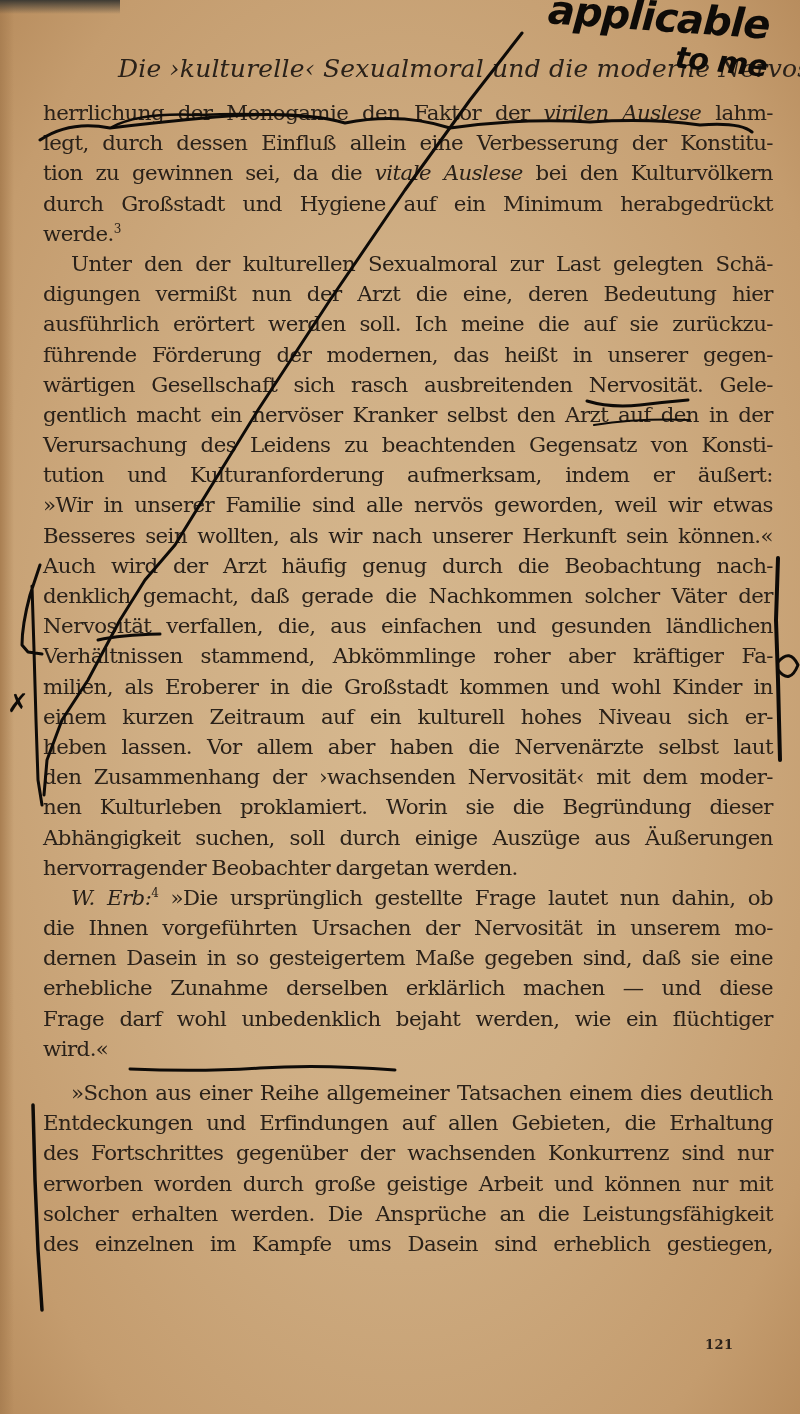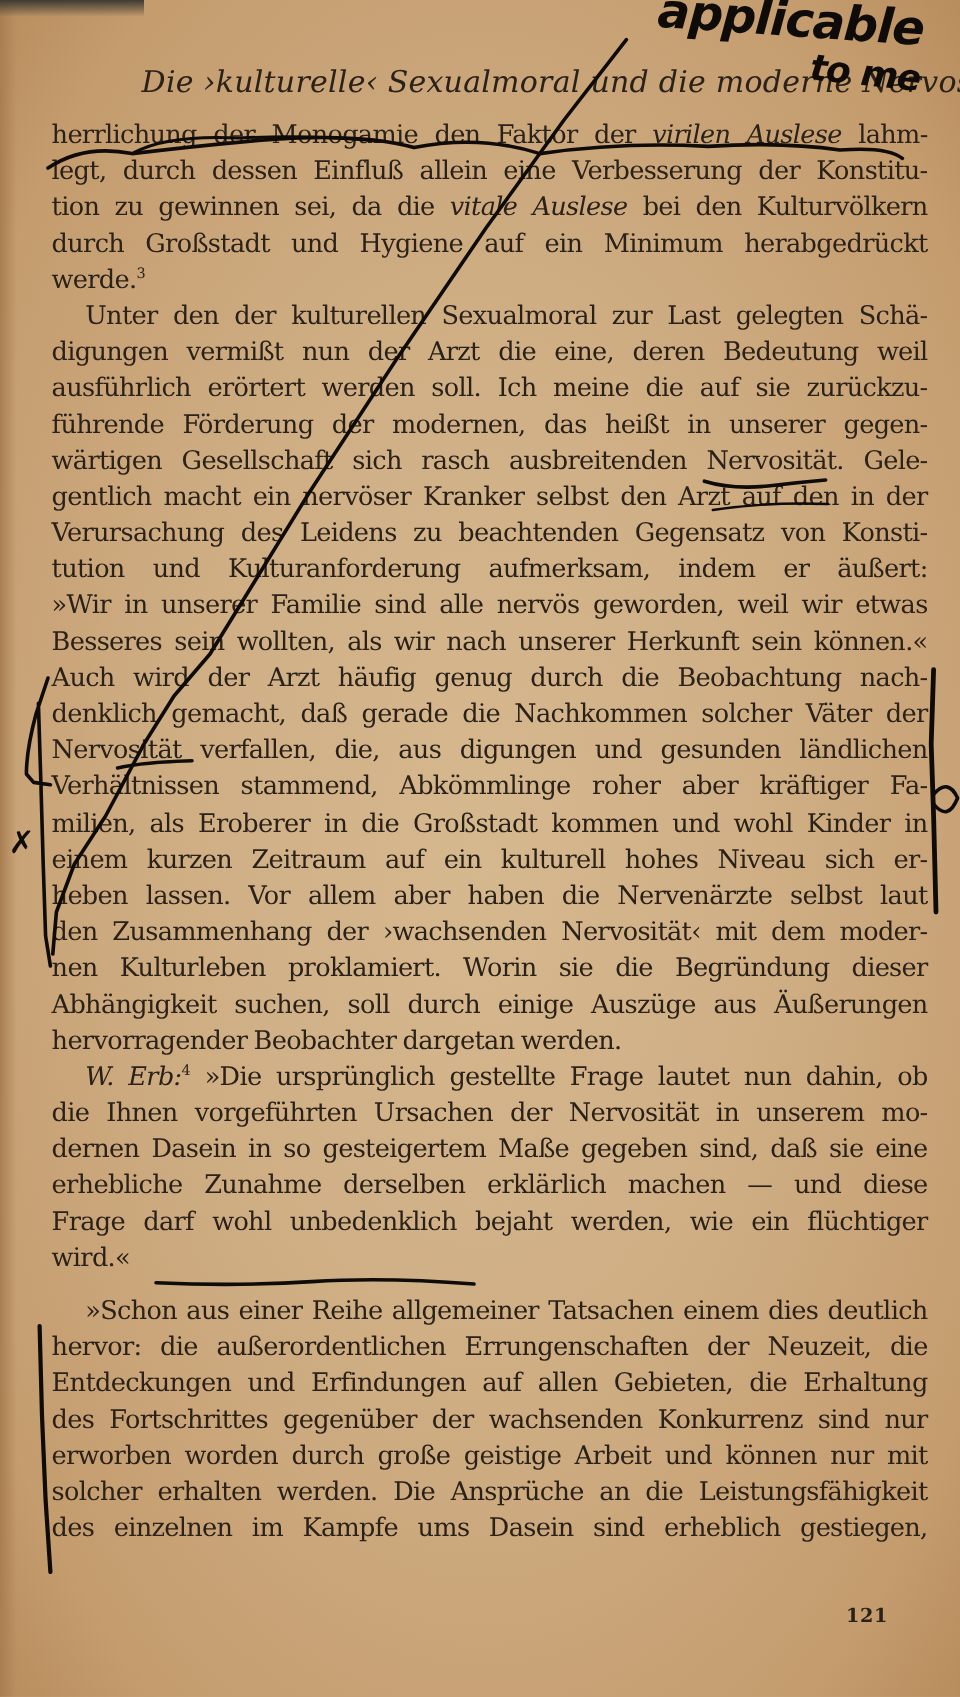--- a/index.html
+++ b/index.html
@@ -31,21 +31,21 @@
     height: 30.2px; line-height: 30.2px; font-size: 21.3px;
     white-space: nowrap; text-align: justify; text-align-last: justify;
     letter-spacing: -0.55px; word-spacing: -1px;
   }
   .line.last { text-align-last: left; }
   .line.indent { padding-left: 28px; }
   .it { font-style: italic; }
   .gap { height: 14px; }
   sup { font-size: 12px; line-height: 0; }
   .page-number {
-    position: absolute; left: 705px; top: 1337px; font-size: 16px; font-weight: bold;
+    position: absolute; left: 705px; top: 1337px; font-size: 13px; font-weight: bold;
     letter-spacing: 0.5px;
   }
   .ink-layer { position: absolute; left: 0; top: 0; width: 800px; height: 1414px; pointer-events: none; }
   .ink-layer path, .ink-layer line { fill: none; stroke: #0e0b08; stroke-linecap: round; stroke-linejoin: round; }
   .handwriting {
     position: absolute; font-family: "DejaVu Sans", sans-serif; font-weight: bold; color: #0e0b08;
     font-style: italic; letter-spacing: -1px;
   }
   .hw-applicable { left: 548px; top: -6px; font-size: 40px; transform: rotate(4deg); }
   .hw-tome { left: 675px; top: 44px; font-size: 30px; transform: rotate(6deg); }
@@ -61,52 +61,51 @@
 
 <div class="text-block">
 
   <div class="line"><span>herrlichung der Monogamie den Faktor der </span><span class="it">virilen Auslese</span><span> lahm-</span></div>
   <div class="line">legt, durch dessen Einfluß allein eine Verbesserung der Konstitu-</div>
   <div class="line"><span>tion zu gewinnen sei, da die </span><span class="it">vitale Auslese</span><span> bei den Kulturvölkern</span></div>
   <div class="line">durch Großstadt und Hygiene auf ein Minimum herabgedrückt</div>
   <div class="line last"><span>werde.</span><sup>3</sup></div>
 
   <div class="line indent">Unter den der kulturellen Sexualmoral zur Last gelegten Schä-</div>
-  <div class="line">digungen vermißt nun der Arzt die eine, deren Bedeutung weil</div>
+  <div class="line">digungen vermißt nun der Arzt die eine, deren Bedeutung hier</div>
   <div class="line">ausführlich erörtert werden soll. Ich meine die auf sie zurückzu-</div>
   <div class="line">führende Förderung der modernen, das heißt in unserer gegen-</div>
   <div class="line">wärtigen Gesellschaft sich rasch ausbreitenden Nervosität. Gele-</div>
   <div class="line">gentlich macht ein nervöser Kranker selbst den Arzt auf den in der</div>
   <div class="line">Verursachung des Leidens zu beachtenden Gegensatz von Konsti-</div>
   <div class="line">tution und Kulturanforderung aufmerksam, indem er äußert:</div>
   <div class="line">»Wir in unserer Familie sind alle nervös geworden, weil wir etwas</div>
   <div class="line">Besseres sein wollten, als wir nach unserer Herkunft sein können.«</div>
   <div class="line">Auch wird der Arzt häufig genug durch die Beobachtung nach-</div>
   <div class="line">denklich gemacht, daß gerade die Nachkommen solcher Väter der</div>
-  <div class="line">Nervosität verfallen, die, aus digungen und gesunden ländlichen</div>
+  <div class="line">Nervosität verfallen, die, aus einfachen und gesunden ländlichen</div>
   <div class="line">Verhältnissen stammend, Abkömmlinge roher aber kräftiger Fa-</div>
   <div class="line">milien, als Eroberer in die Großstadt kommen und wohl Kinder in</div>
   <div class="line">einem kurzen Zeitraum auf ein kulturell hohes Niveau sich er-</div>
   <div class="line">heben lassen. Vor allem aber haben die Nervenärzte selbst laut</div>
   <div class="line">den Zusammenhang der ›wachsenden Nervosität‹ mit dem moder-</div>
   <div class="line">nen Kulturleben proklamiert. Worin sie die Begründung dieser</div>
   <div class="line">Abhängigkeit suchen, soll durch einige Auszüge aus Äußerungen</div>
   <div class="line last">hervorragender Beobachter dargetan werden.</div>
 
   <div class="line indent"><span class="it">W. Erb:</span><sup>4</sup><span> »Die ursprünglich gestellte Frage lautet nun dahin, ob</span></div>
   <div class="line">die Ihnen vorgeführten Ursachen der Nervosität in unserem mo-</div>
   <div class="line">dernen Dasein in so gesteigertem Maße gegeben sind, daß sie eine</div>
   <div class="line">erhebliche Zunahme derselben erklärlich machen — und diese</div>
   <div class="line">Frage darf wohl unbedenklich bejaht werden, wie ein flüchtiger</div>
   <div class="line last">wird.«</div>
 
   <div class="gap"></div>
 
   <div class="line indent">»Schon aus einer Reihe allgemeiner Tatsachen einem dies deutlich</div>
-  <div class="line">hervor: die außerordentlichen Errungenschaften der Neuzeit, die</div>
   <div class="line">Entdeckungen und Erfindungen auf allen Gebieten, die Erhaltung</div>
   <div class="line">des Fortschrittes gegenüber der wachsenden Konkurrenz sind nur</div>
   <div class="line">erworben worden durch große geistige Arbeit und können nur mit</div>
   <div class="line">solcher erhalten werden. Die Ansprüche an die Leistungsfähigkeit</div>
   <div class="line">des einzelnen im Kampfe ums Dasein sind erheblich gestiegen,</div>
 </div>
 
 <div class="page-number">121</div>
 
 <svg class="ink-layer" viewBox="0 0 800 1414">

